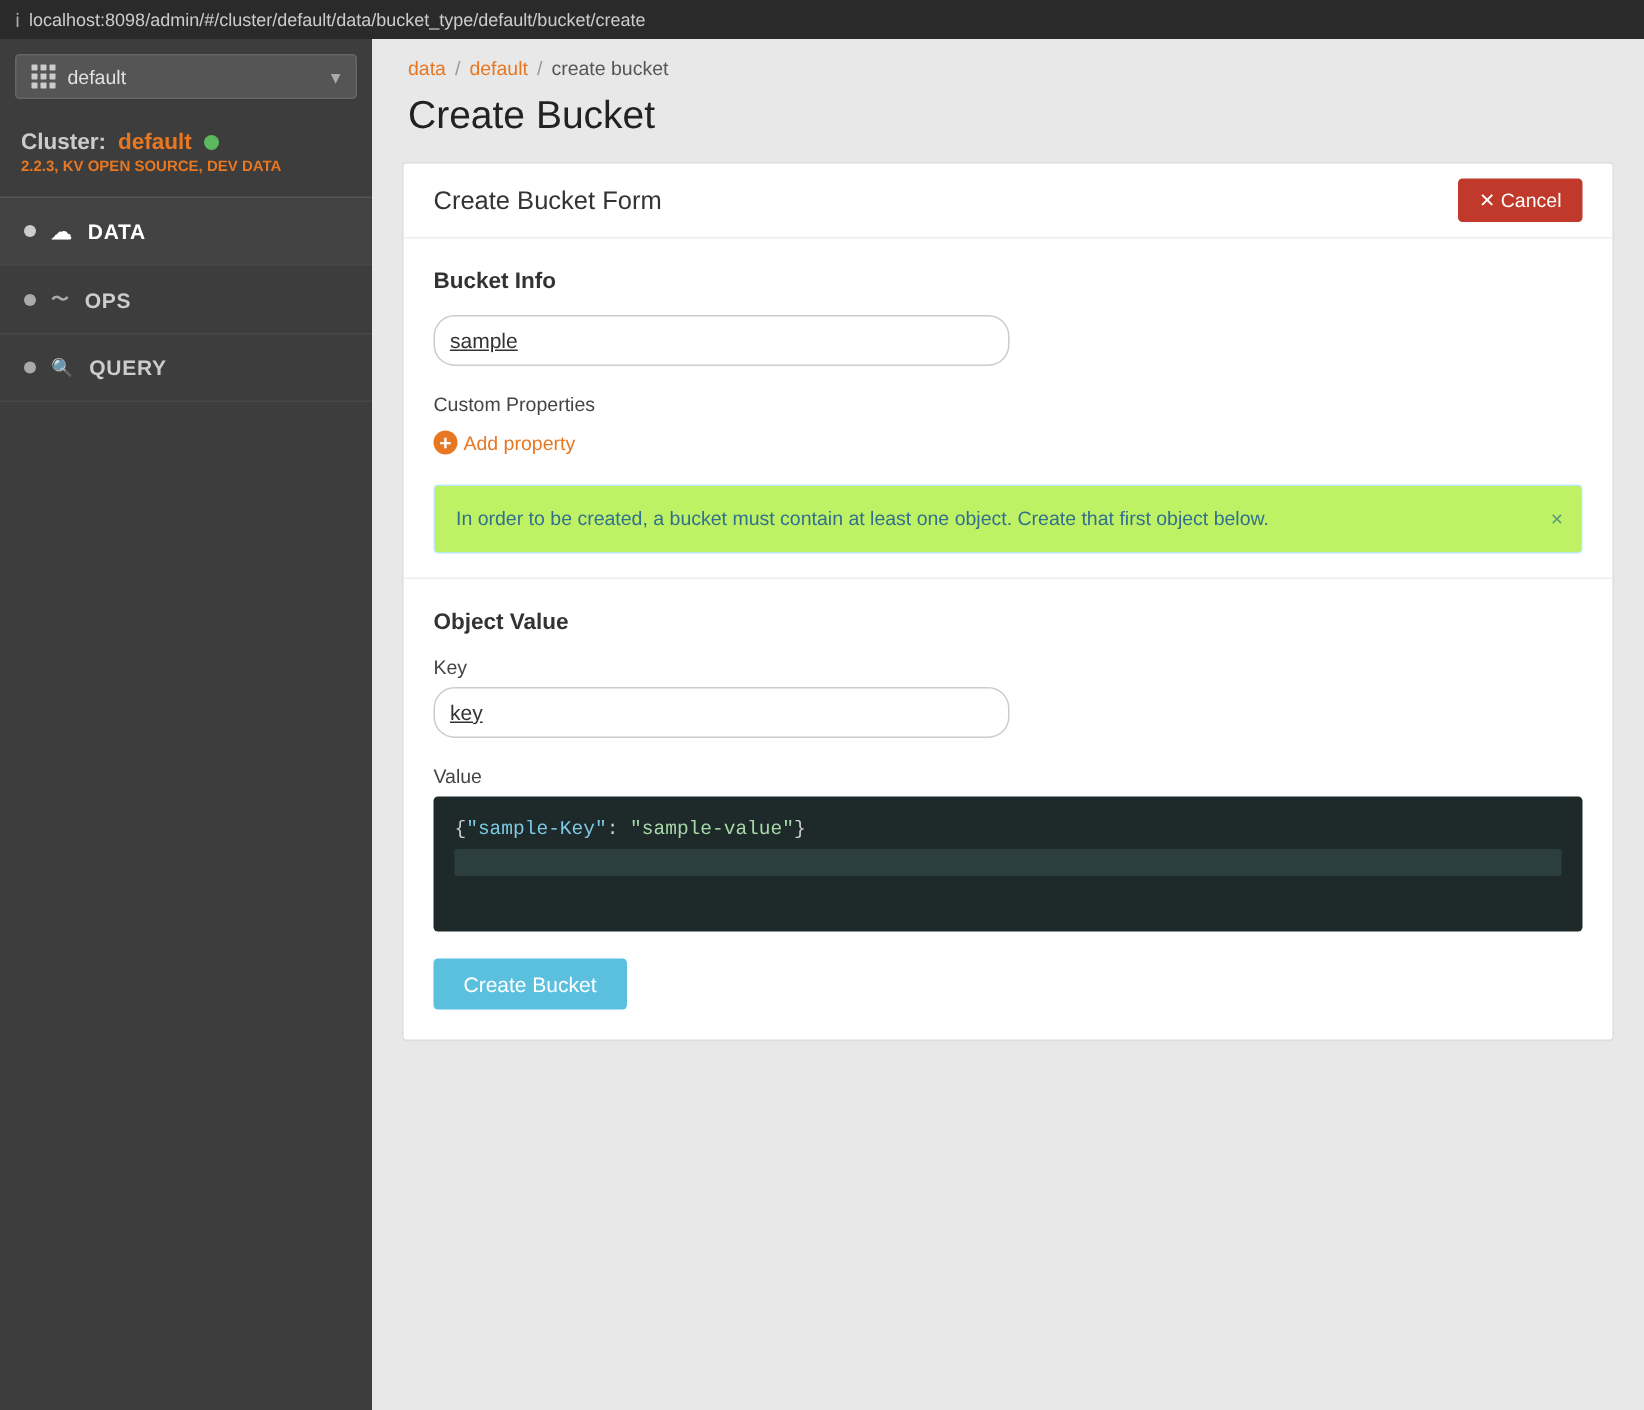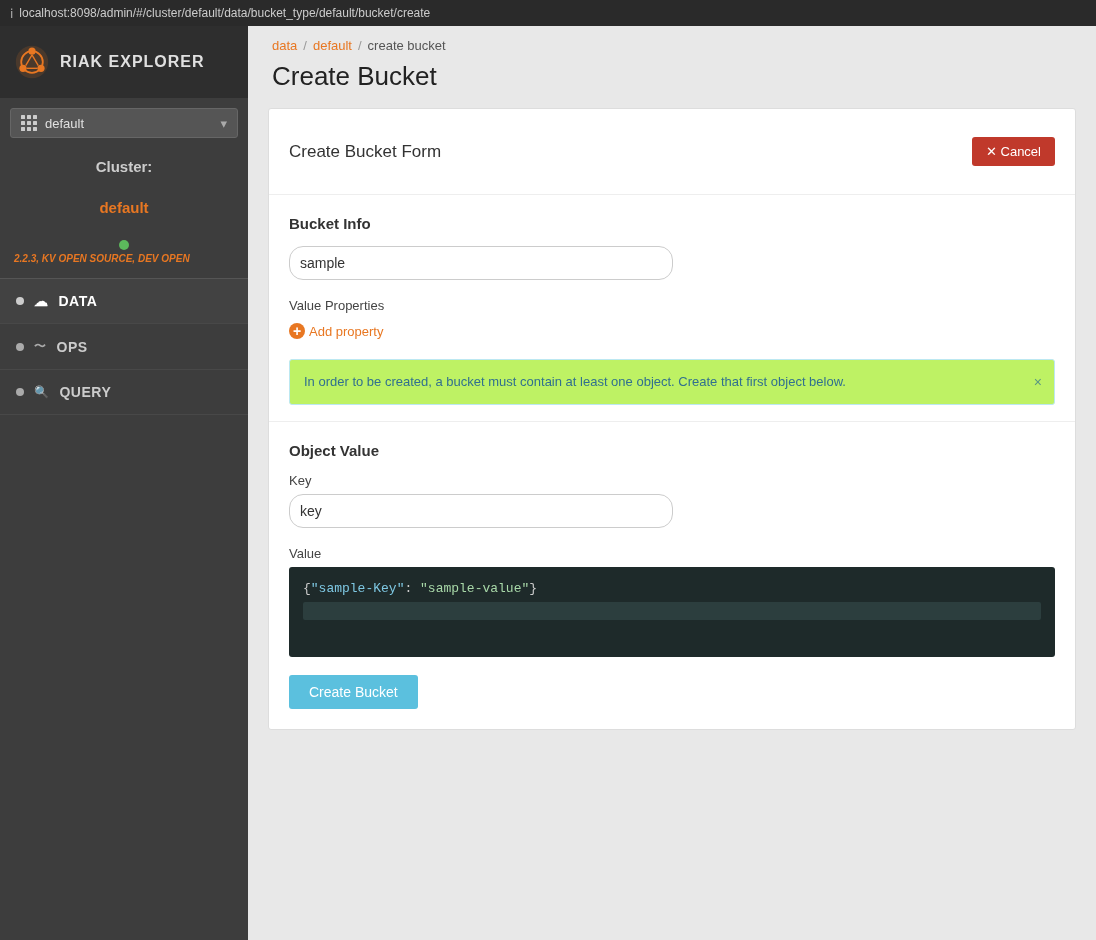--- a/index.html
+++ b/index.html
@@ -70,39 +70,37 @@
     .cluster-info {
       padding: 10px 14px 14px;
       border-bottom: 1px solid #555;
     }
     .cluster-name {
       color: #e0e0e0;
       font-size: 15px;
       font-weight: bold;
       display: flex;
       align-items: center;
-      gap: 24px;
-      flex-direction: column;
+      gap: 8px;
     }
     .cluster-dot {
       width: 10px;
       height: 10px;
       background: #5cb85c;
       border-radius: 50%;
       display: inline-block;
     }
     .cluster-sub {
       color: #999;
       font-size: 10px;
       margin-top: 3px;
     }
     .cluster-sub span {
       color: #e87722;
       font-weight: bold;
-      font-style: italic;
     }
 
     .nav-item {
       display: flex;
       align-items: center;
       gap: 10px;
       padding: 14px 16px;
       color: #ccc;
       cursor: pointer;
       font-size: 14px;
@@ -145,21 +143,21 @@
       background: #fff;
       margin: 0 20px 20px;
       border: 1px solid #ddd;
       border-radius: 3px;
     }
 
     .form-card-header {
       display: flex;
       align-items: center;
       justify-content: space-between;
-      padding: 28px 20px;
+      padding: 10px 20px;
       border-bottom: 1px solid #eee;
     }
     .form-card-title {
       font-size: 17px;
       font-weight: 500;
       color: #333;
     }
 
     .btn-cancel {
       background: #c0392b;
@@ -194,20 +192,21 @@
 
     .form-input {
       width: 384px;
       max-width: 100%;
       border: 1px solid #ccc;
       border-radius: 14px;
       padding: 8px 10px;
       font-size: 14px;
       color: #333;
       outline: none;
+      text-decoration: underline;
     }
 
     .add-property-link {
       color: #e87722;
       cursor: pointer;
       font-size: 13px;
       display: flex;
       align-items: center;
       gap: 4px;
       margin-top: 10px;
@@ -292,33 +291,20 @@
 
 <div class="top-bar">
   <span class="top-bar-icon">ℹ</span>
   <span>localhost:8098/admin/#/cluster/default/data/bucket_type/default/bucket/create</span>
 </div>
 
 <div class="main-layout">
 
   <div class="sidebar">
 
-    <div class="sidebar-header">
-      <svg class="riak-logo" viewBox="0 0 40 40">
-        <circle cx="20" cy="20" r="18" fill="#e87722" opacity="0.15"></circle>
-        <circle cx="20" cy="20" r="12" fill="none" stroke="#e87722" stroke-width="2"></circle>
-        <circle cx="20" cy="8" r="4" fill="#e87722"></circle>
-        <circle cx="30" cy="27" r="4" fill="#e87722"></circle>
-        <circle cx="10" cy="27" r="4" fill="#e87722"></circle>
-        <line x1="20" y1="12" x2="27" y2="24" stroke="#e87722" stroke-width="1.5"></line>
-        <line x1="20" y1="12" x2="13" y2="24" stroke="#e87722" stroke-width="1.5"></line>
-        <line x1="14" y1="27" x2="26" y2="27" stroke="#e87722" stroke-width="1.5"></line>
-      </svg>
-      <span class="sidebar-title">RIAK EXPLORER</span>
-    </div>
 
     <div class="cluster-selector">
       <span style="display:flex;align-items:center;gap:8px;">
         <span style="display:inline-grid;grid-template-columns:repeat(3,4px);gap:2px;">
           <span style="width:4px;height:4px;background:#ccc;border-radius:0.5px;display:block;"></span>
           <span style="width:4px;height:4px;background:#ccc;border-radius:0.5px;display:block;"></span>
           <span style="width:4px;height:4px;background:#ccc;border-radius:0.5px;display:block;"></span>
           <span style="width:4px;height:4px;background:#ccc;border-radius:0.5px;display:block;"></span>
           <span style="width:4px;height:4px;background:#ccc;border-radius:0.5px;display:block;"></span>
           <span style="width:4px;height:4px;background:#ccc;border-radius:0.5px;display:block;"></span>
@@ -332,21 +318,21 @@
     </div>
 
     <div class="cluster-info">
       <div class="cluster-name">
         <span style="color:#ccc;font-size:15px;font-weight:bold;">Cluster:</span>
         <span style="color:#e87722;font-size:15px;font-weight:bold;">default</span>
         <span class="cluster-dot"></span>
       </div>
       <div class="cluster-sub">
         <span>2.2.3, KV OPEN SOURCE,</span>
-        <span style="color:#e87722;font-weight:bold;">DEV OPEN</span>
+        <span style="color:#e87722;font-weight:bold;">DEV DATA</span>
       </div>
     </div>
 
     <div class="nav-item active">
       <span style="width:8px;height:8px;background:#ccc;border-radius:50%;display:inline-block;"></span>
       <span style="font-size:14px;">☁</span>
       <span>DATA</span>
     </div>
 
     <div class="nav-item">
@@ -380,21 +366,21 @@
         <span class="form-card-title">Create Bucket Form</span>
         <button class="btn-cancel">✕ Cancel</button>
       </div>
 
       <div class="form-section">
         <div class="section-title">Bucket Info</div>
 
         <input class="form-input" type="text" value="sample" style="">
 
         <div style="margin-top:18px;">
-          <div class="form-label">Value Properties</div>
+          <div class="form-label">Custom Properties</div>
           <a class="add-property-link">
             <span class="add-prop-icon">+</span>
             <span>Add property</span>
           </a>
         </div>
       </div>
 
       <div class="info-box">
         <span>In order to be created, a bucket must contain at least one object. Create that first object below.</span>
         <span class="info-box-close">×</span>

